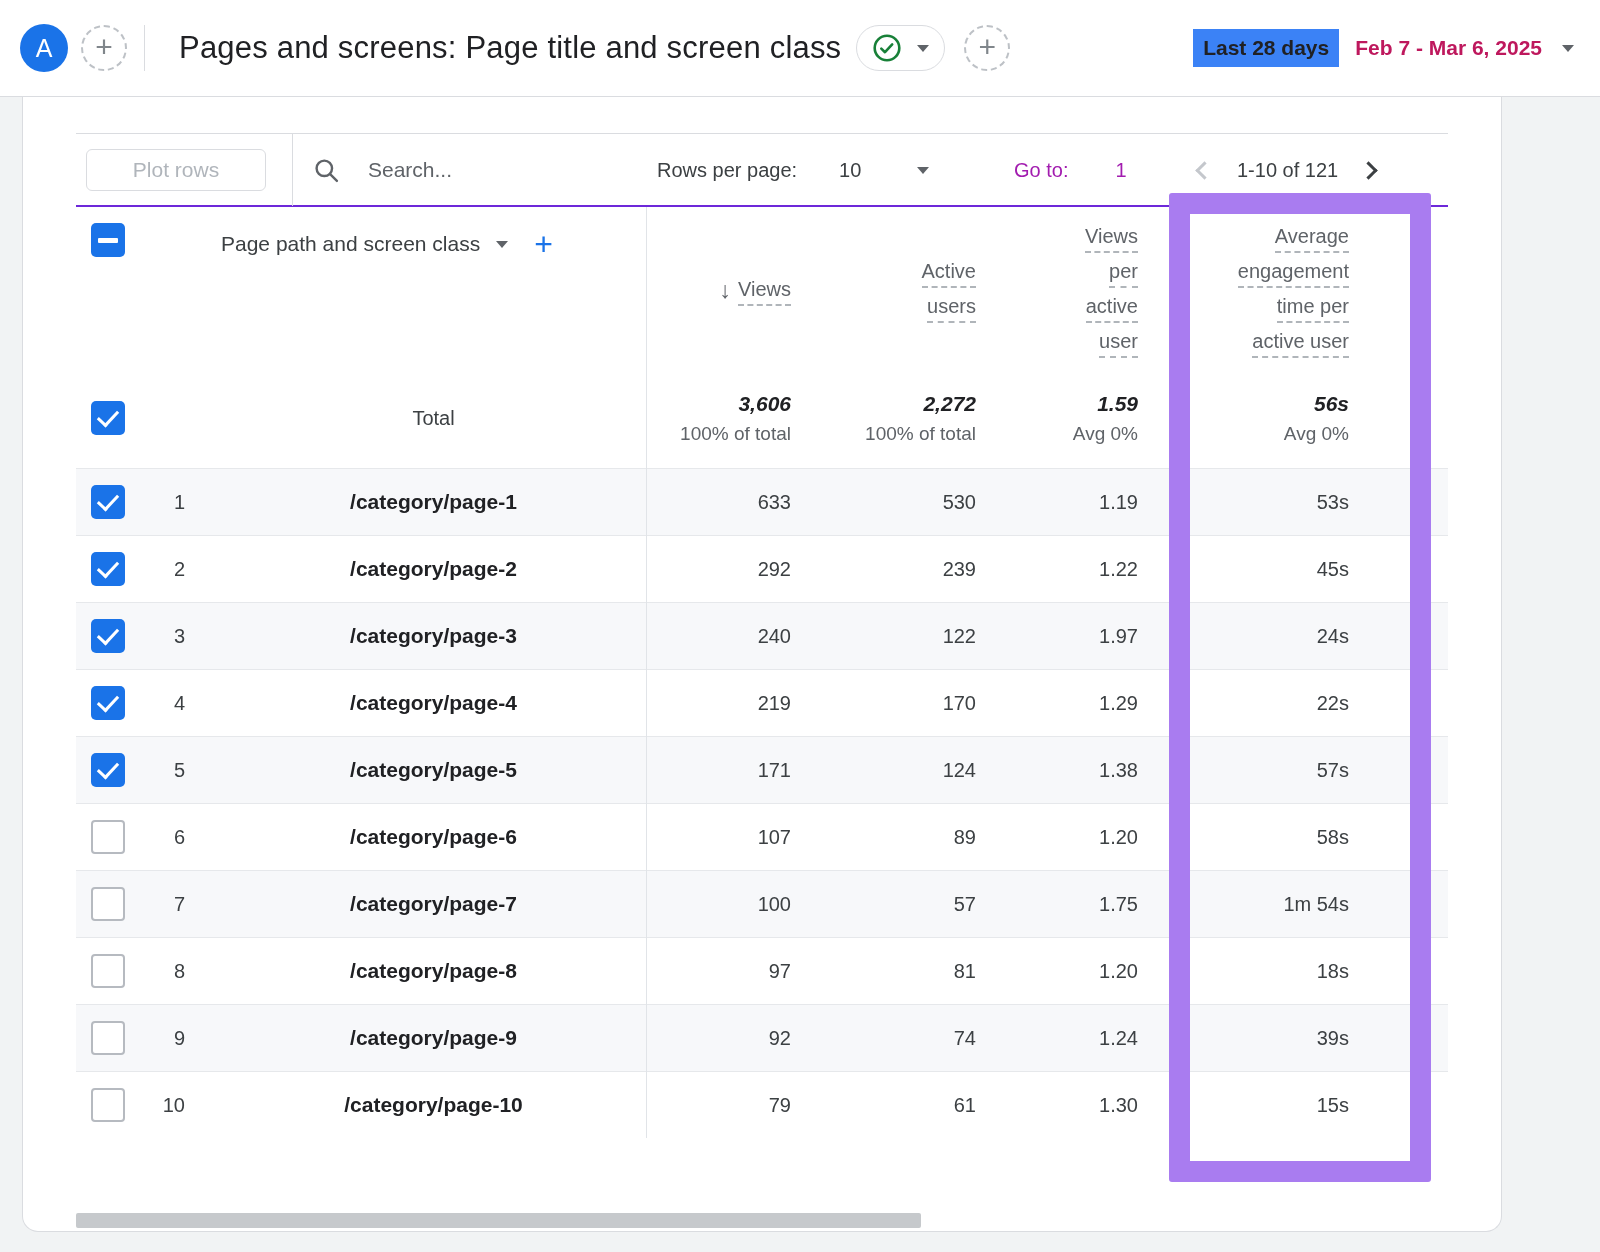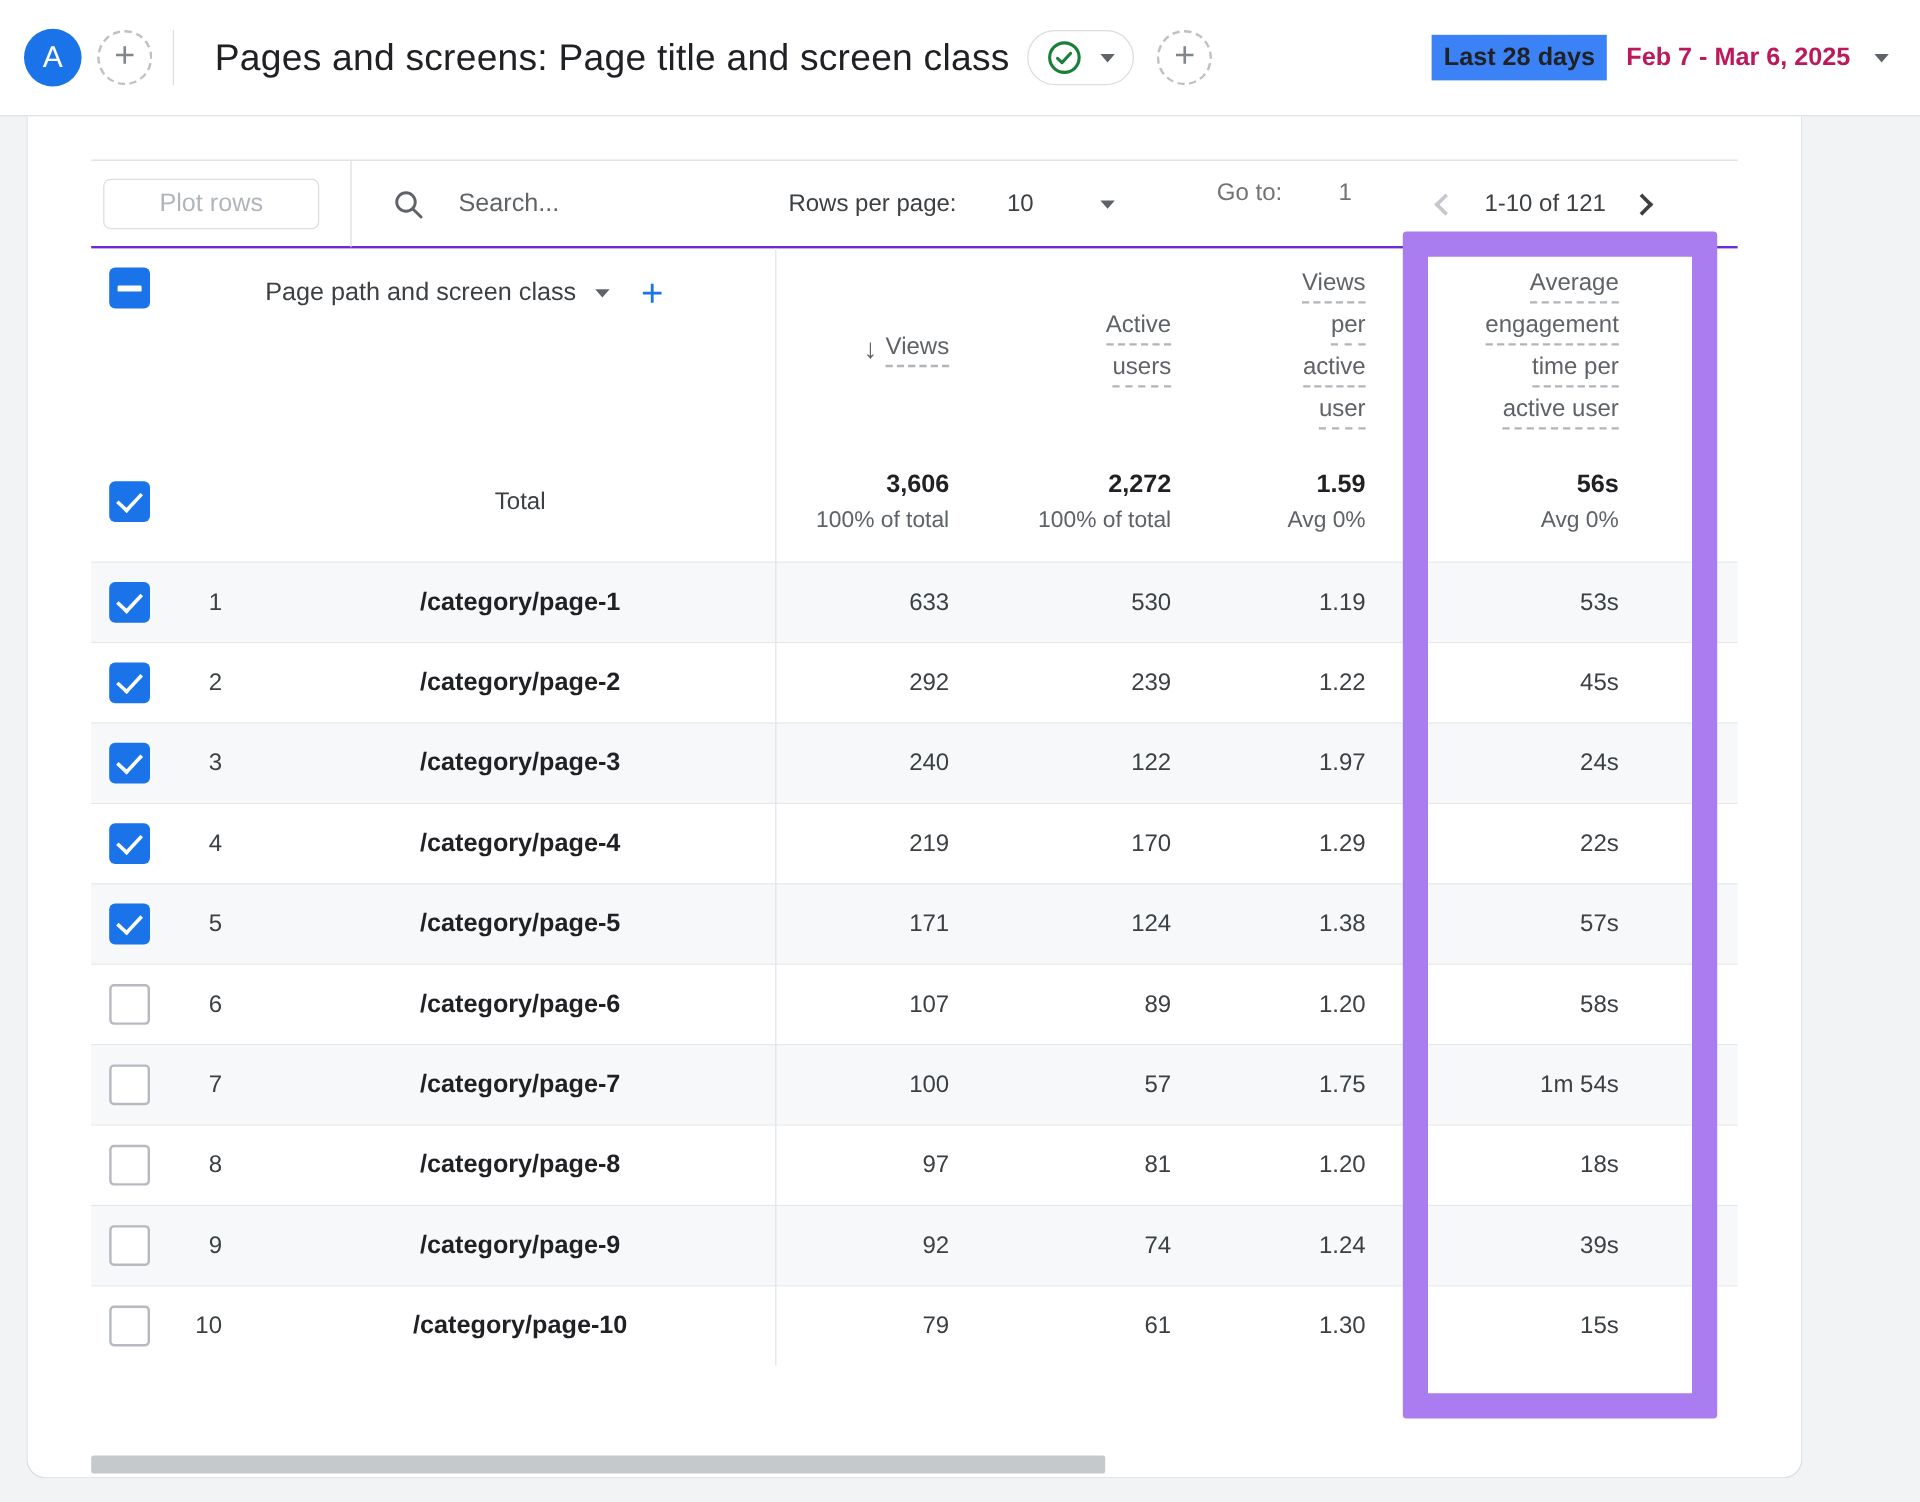--- a/index.html
+++ b/index.html
@@ -55,30 +55,30 @@
   .toolbar {
     position:absolute; left:53px; top:36px; width:1372px; height:74px;
     border-top:1px solid #dadce0; border-bottom:2px solid #6d28d9;
   }
   .plot-btn {
     position:absolute; left:10px; top:15px; width:180px; height:42px;
     border:1px solid #dadce0; border-radius:6px; background:#fff;
     color:#b0b5bb; font-size:21px; display:flex; align-items:center; justify-content:center;
   }
   .tb-sep { position:absolute; left:216px; top:0; width:1px; height:72px; background:#dadce0; }
-  .search-group { position:absolute; left:250px; top:0; height:72px; display:flex; align-items:center; gap:25px; }
+  .search-group { position:absolute; left:236px; top:0; height:72px; display:flex; align-items:center; gap:25px; }
   .search-input {
     border:none; outline:none; font-size:21px; color:#5f6368; width:230px;
     font-family:"Liberation Sans", sans-serif; background:transparent;
   }
   .search-input::placeholder { color:#5f6368; opacity:1; }
   .rpp-group { position:absolute; left:581px; top:0; height:72px; display:flex; align-items:center; font-size:20px; color:#3c4043; }
   .rpp-value { margin-left:42px; }
   .rpp-caret { margin-left:56px; }
-  .goto-group { position:absolute; left:938px; top:16px; height:72px; display:flex; align-items:flex-start; font-size:20px; color:#737373; }
+  .goto-group { position:absolute; left:938px; top:0; height:72px; display:flex; align-items:center; font-size:20px; color:#a21caf; }
   .goto-value { margin-left:47px; }
   .pag-group { position:absolute; left:1122px; top:0; height:72px; display:flex; align-items:center; font-size:20px; color:#3c4043; }
   .chev { width:13px; height:13px; border-top:3px solid currentColor; border-right:3px solid currentColor; flex:none; }
   .chev.left  { transform:rotate(-135deg); color:#c4c7cc; }
   .chev.right { transform:rotate(45deg);  color:#3c4043; }
   .pag-text { margin:0 24px 0 26px; white-space:nowrap; }
 
   
   .table { position:absolute; left:53px; top:110px; width:1372px; height:931px; }
   .vdiv { position:absolute; left:570px; top:0; width:1px; height:931px; background:#e1e4e8; z-index:2; }
@@ -111,21 +111,21 @@
   .dim-caret { width:0;height:0;border-left:6px solid transparent;border-right:6px solid transparent;border-top:7px solid #5f6368; }
   .dim-plus { color:#1a73e8; font-size:32px; font-weight:400; line-height:1; margin-left:10px; }
   .thead .m-cell { font-size:20px; color:#5f6368; margin-top:3px; }
   .hline-row { line-height:1; margin-bottom:8px; white-space:nowrap; }
   .hline { display:inline-block; border-bottom:2px dashed #b0b5ba; padding-bottom:5px; }
   .sort-arrow { font-size:23px; color:#5f6368; margin-right:7px; display:inline-block; vertical-align:top; }
 
   
   .trow.total { height:100px; }
   .total-label { font-size:20px; color:#3c4043; }
-  .tval { font-size:21px; font-weight:700; color:#202124; }
+  .tval { font-size:21px; font-weight:700; color:#202124;font-style:italic; }
   .tsub { font-size:19px; color:#5f6368; margin-top:7px;text-align:right; }
 
   
   .trow.data { height:67px; border-top:1px solid #e6e8eb; }
   .trow.data.alt { background:#f7f8fa; }
   .path-text { font-size:21px; font-weight:700; color:#202124; }
 
   
   .highlight-rect {
     position:absolute; left:1146px; top:96px; width:262px; height:989px;

